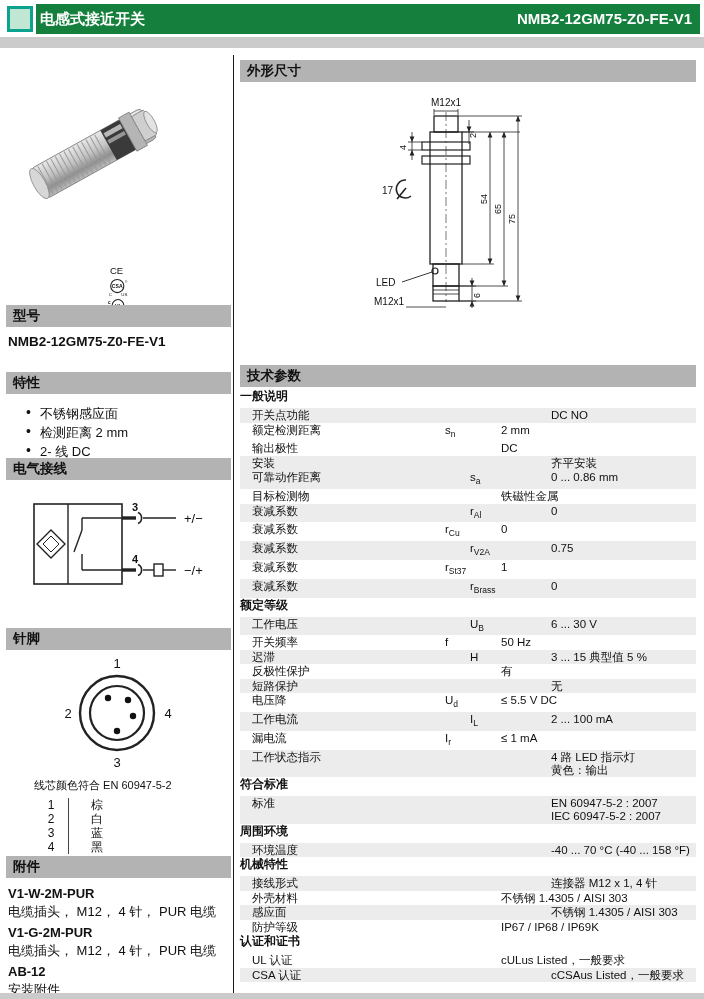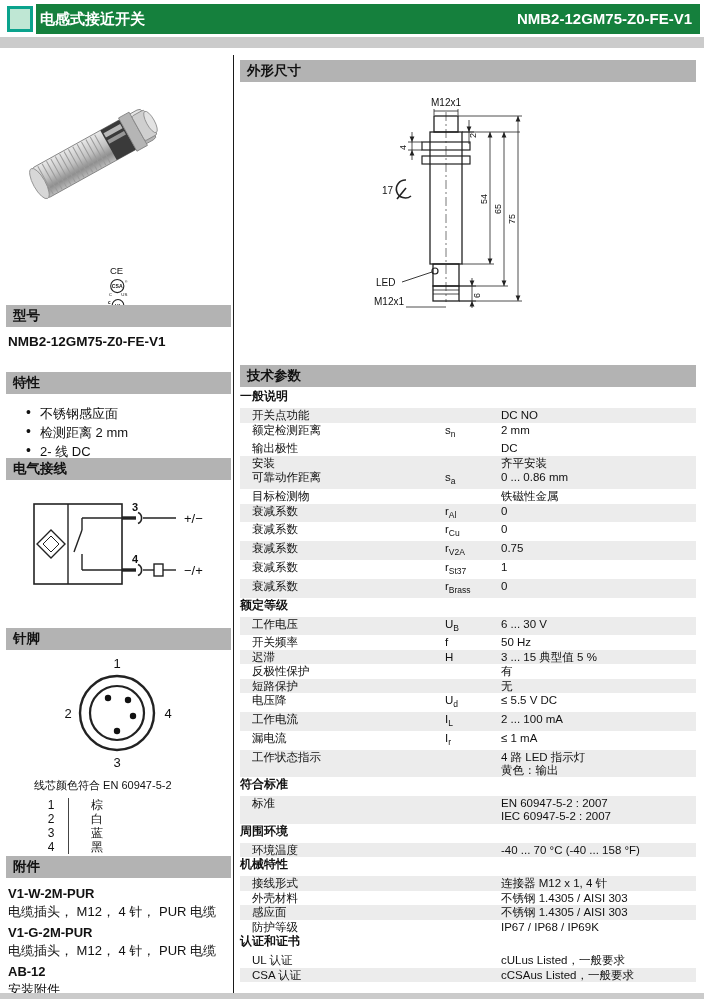--- a/index.html
+++ b/index.html
@@ -47,21 +47,21 @@
   .acc-desc { line-height:18px; }
 
   
   .right-col { position:absolute; left:240px; top:50px; width:456px; height:943px; }
   .bar-dim { top:10px; }
   .dim-wrap { position:absolute; top:44px; left:128px; width:205px; height:220px; }
   .bar-tech { top:315px; }
   .tech-table { position:absolute; top:339px; left:0; width:456px; font-size:11.5px; }
   .tech-sec { font-weight:bold; font-size:12px; line-height:13px; padding:1px 0 5px 0; }
   .trow { display:flex; align-items:flex-start; line-height:13px; padding:1px 0 0.5px 0; }
-  .trow.shade { background:#ececec; }
+  .trow.shade { background:#ececec;gap:25px; }
   .tcell-label { flex:0 0 205px; padding-left:12px; box-sizing:border-box; }
   .tcell-sym { flex:0 0 56px; }
   .tcell-sym sub { font-size:8.5px; }
   .tcell-val { flex:1; white-space:pre-line; }
 
   svg text { font-family:"Liberation Sans","DejaVu Sans",sans-serif; fill:#111; }
   svg .ln { stroke:#222; fill:none; }
 </style>
 </head>
 <body>

